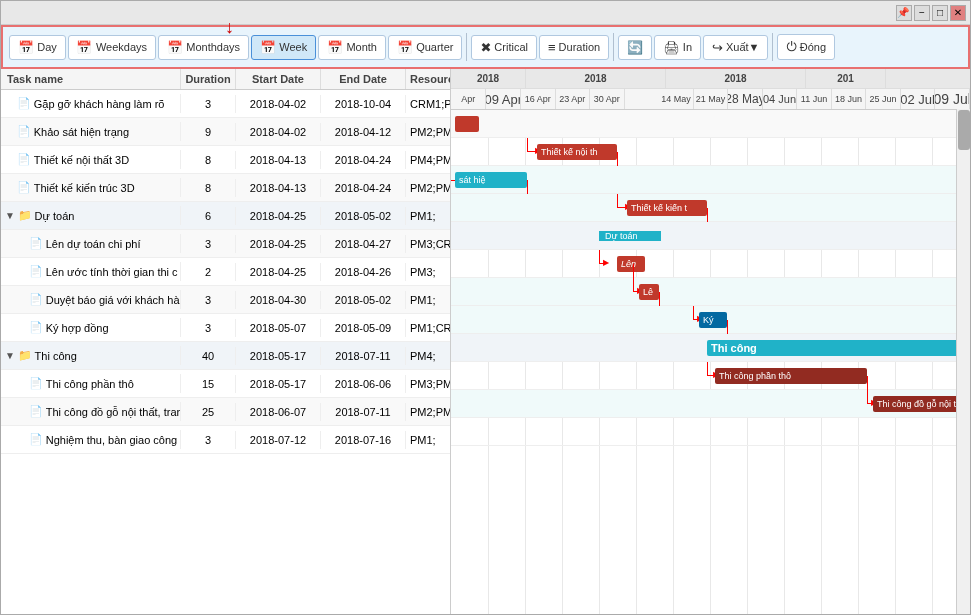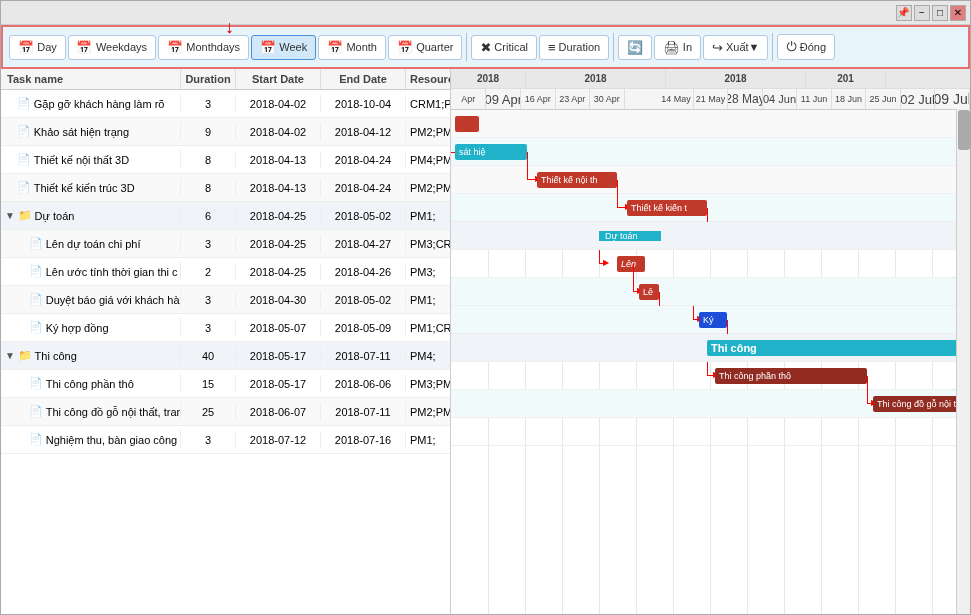--- a/index.html
+++ b/index.html
@@ -335,41 +335,41 @@
           <div style="position:absolute;top:0;bottom:0;width:1px;background:#e8e8e8;left:370px;"></div>
           <div style="position:absolute;top:0;bottom:0;width:1px;background:#e8e8e8;left:407px;"></div>
           <div style="position:absolute;top:0;bottom:0;width:1px;background:#e8e8e8;left:444px;"></div>
           <div style="position:absolute;top:0;bottom:0;width:1px;background:#e8e8e8;left:481px;"></div>
         </div>
 
         <div class="tl-row" style="position:relative;">
           <div class="gantt-bar bar-red" style="left:4px; width:24px;"></div>
         </div>
 
-        <div class="tl-row" style="position:relative; background:#f0fafa;">
-
-          <div style="position:absolute;left:0;top:50%;width:4px;height:1px;background:red;"></div>
-          <div class="gantt-bar bar-cyan" style="left:4px; width:72px;">
-            <span>sát hiệ</span>
-          </div>
-
-          <div style="position:absolute;left:76px;top:50%;width:1px;height:28px;background:red;"></div>
-        </div>
-
         <div class="tl-row" style="position:relative;">
           <div style="position:absolute;left:76px;top:0;width:1px;height:14px;background:red;"></div>
           <div style="position:absolute;left:76px;top:13px;width:10px;height:1px;background:red;"></div>
           <div style="position:absolute;left:84px;top:8px;color:red;font-size:8px;">▶</div>
           <div class="gantt-bar bar-red" style="left:86px; width:80px;">
             <span>Thiết kế nội th</span>
           </div>
           <div style="position:absolute;left:166px;top:50%;width:1px;height:28px;background:red;"></div>
         </div>
 
         <div class="tl-row" style="position:relative; background:#f0fafa;">
+
+          <div style="position:absolute;left:0;top:50%;width:4px;height:1px;background:red;"></div>
+          <div class="gantt-bar bar-cyan" style="left:4px; width:72px;">
+            <span>sát hiệ</span>
+          </div>
+
+          <div style="position:absolute;left:76px;top:50%;width:1px;height:28px;background:red;"></div>
+        </div>
+
+        <div class="tl-row" style="position:relative; background:#f0fafa;">
           <div style="position:absolute;left:166px;top:0;width:1px;height:14px;background:red;"></div>
           <div style="position:absolute;left:166px;top:13px;width:10px;height:1px;background:red;"></div>
           <div style="position:absolute;left:174px;top:8px;color:red;font-size:8px;">▶</div>
           <div class="gantt-bar bar-red" style="left:176px; width:80px;">
             <span>Thiết kế kiến t</span>
           </div>
           <div style="position:absolute;left:256px;top:50%;width:1px;height:28px;background:red;"></div>
         </div>
 
         <div class="tl-row" style="position:relative; background:#f0f4f8;">
@@ -396,21 +396,21 @@
             <span>Lê</span>
           </div>
           <div style="position:absolute;left:208px;top:50%;width:1px;height:28px;background:red;"></div>
         </div>
 
 
         <div class="tl-row" style="position:relative; background:#f0fafa;">
           <div style="position:absolute;left:242px;top:0;width:1px;height:14px;background:red;"></div>
           <div style="position:absolute;left:242px;top:13px;width:6px;height:1px;background:red;"></div>
           <div style="position:absolute;left:246px;top:8px;color:red;font-size:8px;">▶</div>
-          <div class="gantt-bar" style="background:#1d4ed8; left:248px; width:28px;">
+          <div class="gantt-bar" style="background:#0369a1; left:248px; width:28px;">
             <span>Ký</span>
           </div>
           <div style="position:absolute;left:276px;top:50%;width:1px;height:28px;background:red;"></div>
         </div>
 
         <div class="tl-row" style="position:relative; background:#f0f4f8;">
           <div class="gantt-bar" style="background:#20b2c8; left:256px; width:310px; height:16px; top:6px;">
             <span style="font-size:11px; font-weight:bold;">Thi công</span>
           </div>
         </div>

